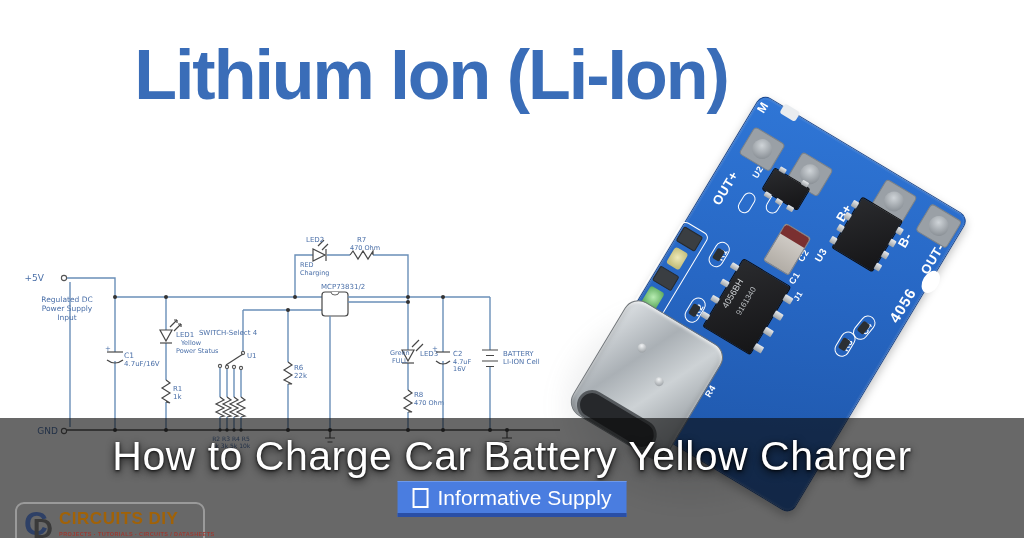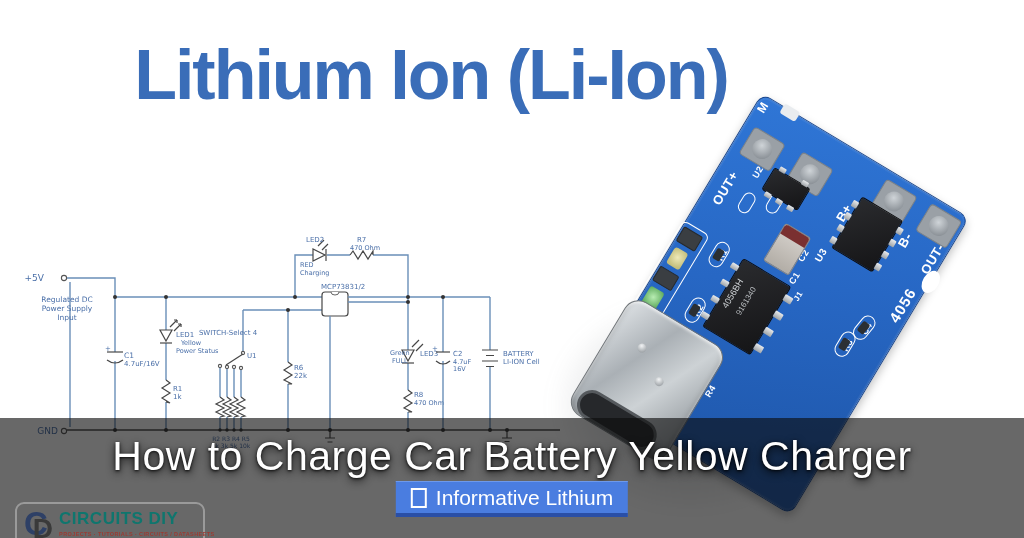--- a/index.html
+++ b/index.html
@@ -68,21 +68,21 @@
     text-shadow:0 3px 8px rgba(0,0,0,0.85), 0 1px 3px rgba(0,0,0,0.9);}
   .badge{position:absolute;left:50%;transform:translateX(-50%);top:481px;z-index:6;
     background:#4a7de0;border-bottom:4px solid #2a4fa6;border-top:1px solid #6e99ea;
     height:31px;padding:0 15px;display:flex;align-items:center;color:#fff;font-size:21px;}
   .tofu{display:inline-block;width:12px;height:16px;border:2px solid #ffffff;margin-right:9px;}
   .logo{position:absolute;left:15px;top:502px;width:172px;height:58px;z-index:6;
     border:2px solid #9a9a9a;border-radius:9px;padding:3px 7px;display:flex;align-items:flex-start;}
   .mono-c{font-weight:800;font-size:33px;line-height:33px;color:#2e4066;}
   .mono-d{font-weight:800;font-size:28px;line-height:28px;color:#3a3a3a;margin-left:-15px;position:relative;top:8px;}
   .logo-text{margin-left:6px;margin-top:2px;}
-  .logo-name{font-weight:800;font-size:17px;letter-spacing:0.5px;color:#0f766e;white-space:nowrap;}
+  .logo-name{font-weight:800;font-size:17px;letter-spacing:0.5px;color:#a16207;white-space:nowrap;}
   .logo-tagline{font-weight:700;font-size:5.5px;letter-spacing:0.4px;color:#9c3a32;margin-top:2px;white-space:nowrap;}
 </style>
 </head>
 <body>
 
 <div id="stage">
 
   <div class="header">
     <div class="title">Lithium Ion (Li-Ion)</div>
   </div>
@@ -332,21 +332,21 @@
       <div class="dimple" style="left:62px;top:56px;"></div>
       <div class="usb-open"></div>
     </div>
   </div>
 
   <div class="overlay"></div>
   <div class="footer-heading">How to Charge Car Battery Yellow Charger</div>
 
   <div class="badge">
     <span class="tofu"></span>
-    <span>Informative Lithium</span>
+    <span>Informative Supply</span>
   </div>
 
   <div class="logo">
     <span class="mono-c">C</span>
     <span class="mono-d">D</span>
     <span class="logo-text">
       <div class="logo-name">CIRCUITS DIY</div>
       <div class="logo-tagline">PROJECTS · TUTORIALS · CIRCUITS / DATASHEETS</div>
     </span>
   </div>

